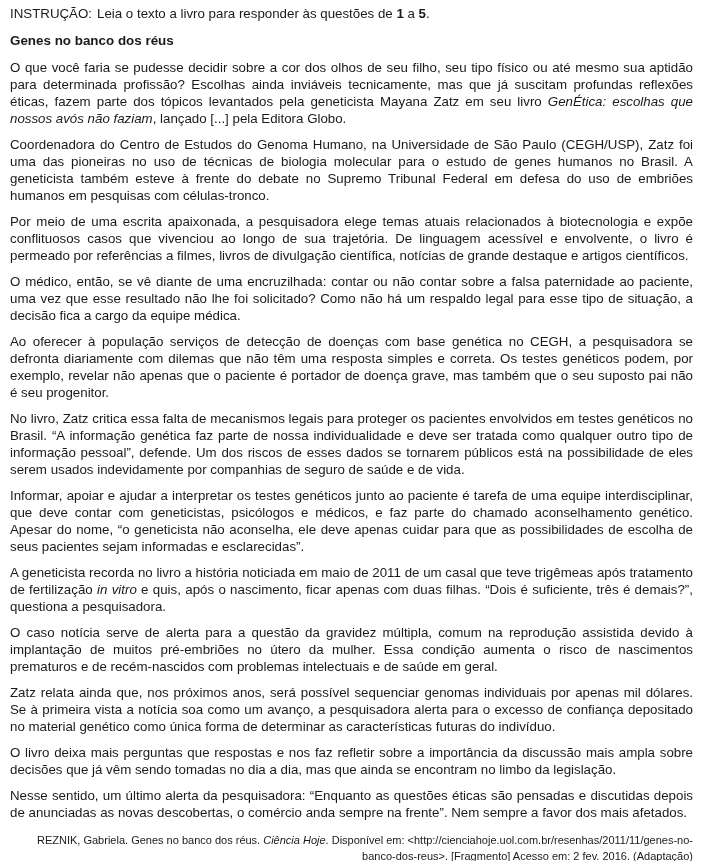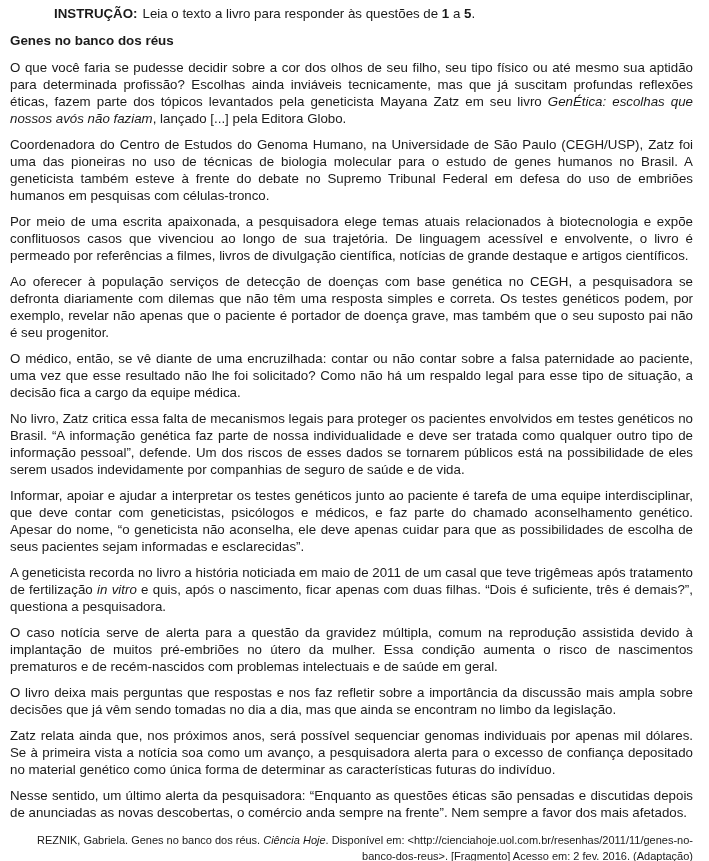--- a/index.html
+++ b/index.html
@@ -15,23 +15,22 @@
     box-sizing: border-box;
     width: 709px;
     padding: 5px 16px 0 10px;
   }
   .instruction {
     font-size: 13.3px;
     line-height: 17px;
     margin: 0 0 10px 0;
   }
   .instruction .label {
-    font-weight: bold;
+    font-weight: normal;
     margin-right: 5px;
-    margin-left: 44px;
   }
   .instruction .bold-num { font-weight: bold; }
   .title {
     font-size: 13.4px;
     line-height: 17px;
     font-weight: bold;
     text-align: left;
     margin: 0 0 10px 0;
   }
   .par {
@@ -56,33 +55,33 @@
   <p class="instruction"><span class="label">INSTRUÇÃO:</span><span>Leia o texto a livro para responder às questões de </span><span class="bold-num">1</span><span> a </span><span class="bold-num">5</span><span>.</span></p>
 
   <p class="title">Genes no banco dos réus</p>
 
   <p class="par"><span>O que você faria se pudesse decidir sobre a cor dos olhos de seu filho, seu tipo físico ou até mesmo sua aptidão para determinada profissão? Escolhas ainda inviáveis tecnicamente, mas que já suscitam profundas reflexões éticas, fazem parte dos tópicos levantados pela geneticista Mayana Zatz em seu livro </span><em>GenÉtica: escolhas que nossos avós não faziam</em><span>, lançado [...] pela Editora Globo.</span></p>
 
   <p class="par"><span>Coordenadora do Centro de Estudos do Genoma Humano, na Universidade de São Paulo (CEGH/USP), Zatz foi uma das pioneiras no uso de técnicas de biologia molecular para o estudo de genes humanos no Brasil. A geneticista também esteve à frente do debate no Supremo Tribunal Federal em defesa do uso de embriões humanos em pesquisas com células-tronco.</span></p>
 
   <p class="par"><span>Por meio de uma escrita apaixonada, a pesquisadora elege temas atuais relacionados à biotecnologia e expõe conflituosos casos que vivenciou ao longo de sua trajetória. De linguagem acessível e envolvente, o livro é permeado por referências a filmes, livros de divulgação científica, notícias de grande destaque e artigos científicos.</span></p>
 
+  <p class="par"><span>O médico, então, se vê diante de uma encruzilhada: contar ou não contar sobre a falsa paternidade ao paciente, uma vez que esse resultado não lhe foi solicitado? Como não há um respaldo legal para esse tipo de situação, a decisão fica a cargo da equipe médica.</span></p>
+
   <p class="par"><span>Ao oferecer à população serviços de detecção de doenças com base genética no CEGH, a pesquisadora se defronta diariamente com dilemas que não têm uma resposta simples e correta. Os testes genéticos podem, por exemplo, revelar não apenas que o paciente é portador de doença grave, mas também que o seu suposto pai não é seu progenitor.</span></p>
-
-  <p class="par"><span>O médico, então, se vê diante de uma encruzilhada: contar ou não contar sobre a falsa paternidade ao paciente, uma vez que esse resultado não lhe foi solicitado? Como não há um respaldo legal para esse tipo de situação, a decisão fica a cargo da equipe médica.</span></p>
 
   <p class="par"><span>No livro, Zatz critica essa falta de mecanismos legais para proteger os pacientes envolvidos em testes genéticos no Brasil. “A informação genética faz parte de nossa individualidade e deve ser tratada como qualquer outro tipo de informação pessoal”, defende. Um dos riscos de esses dados se tornarem públicos está na possibilidade de eles serem usados indevidamente por companhias de seguro de saúde e de vida.</span></p>
 
   <p class="par"><span>Informar, apoiar e ajudar a interpretar os testes genéticos junto ao paciente é tarefa de uma equipe interdisciplinar, que deve contar com geneticistas, psicólogos e médicos, e faz parte do chamado aconselhamento genético. Apesar do nome, “o geneticista não aconselha, ele deve apenas cuidar para que as possibilidades de escolha de seus pacientes sejam informadas e esclarecidas”.</span></p>
 
   <p class="par"><span>A geneticista recorda no livro a história noticiada em maio de 2011 de um casal que teve trigêmeas após tratamento de fertilização </span><em>in vitro</em><span> e quis, após o nascimento, ficar apenas com duas filhas. “Dois é suficiente, três é demais?”, questiona a pesquisadora.</span></p>
 
   <p class="par"><span>O caso notícia serve de alerta para a questão da gravidez múltipla, comum na reprodução assistida devido à implantação de muitos pré-embriões no útero da mulher. Essa condição aumenta o risco de nascimentos prematuros e de recém-nascidos com problemas intelectuais e de saúde em geral.</span></p>
 
+  <p class="par"><span>Zatz relata ainda que, nos próximos anos, será possível sequenciar genomas individuais por apenas mil dólares. Se à primeira vista a notícia soa como um avanço, a pesquisadora alerta para o excesso de confiança depositado no material genético como única forma de determinar as características futuras do indivíduo.</span></p>
+
   <p class="par"><span>O livro deixa mais perguntas que respostas e nos faz refletir sobre a importância da discussão mais ampla sobre decisões que já vêm sendo tomadas no dia a dia, mas que ainda se encontram no limbo da legislação.</span></p>
-
-  <p class="par"><span>Zatz relata ainda que, nos próximos anos, será possível sequenciar genomas individuais por apenas mil dólares. Se à primeira vista a notícia soa como um avanço, a pesquisadora alerta para o excesso de confiança depositado no material genético como única forma de determinar as características futuras do indivíduo.</span></p>
 
   <p class="par"><span>Nesse sentido, um último alerta da pesquisadora: “Enquanto as questões éticas são pensadas e discutidas depois de anunciadas as novas descobertas, o comércio anda sempre na frente”. Nem sempre a favor dos mais afetados.</span></p>
 
   <p class="citation"><span>REZNIK, Gabriela. Genes no banco dos réus. </span><em>Ciência Hoje</em><span>. Disponível em: &lt;http://cienciahoje.uol.com.br/resenhas/2011/11/genes-no-banco-dos-reus&gt;. [Fragmento] Acesso em: 2 fev. 2016. (Adaptação)</span></p>
 
 </div>
 
 </body></html>

